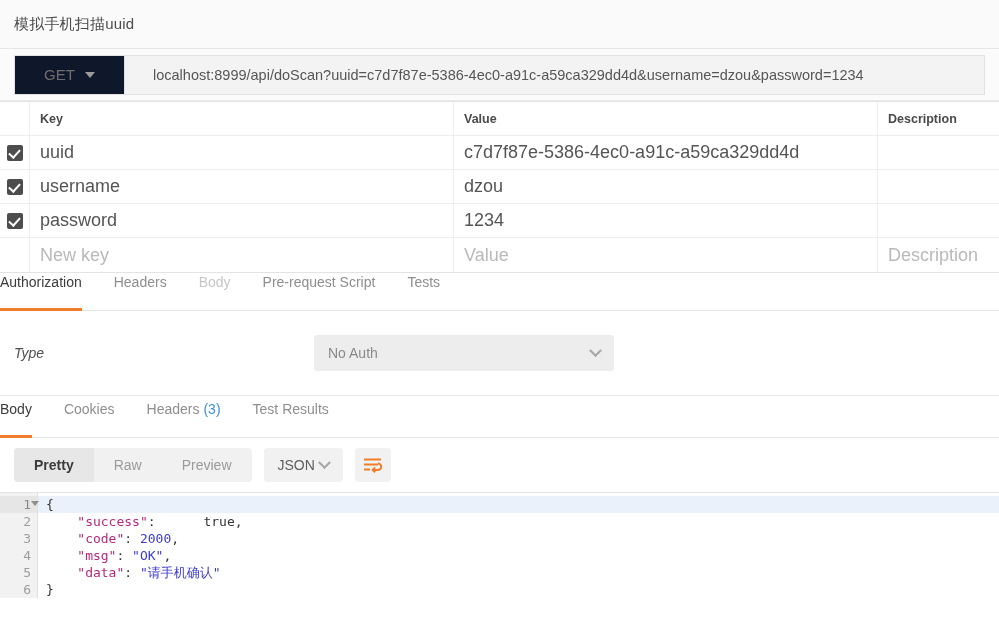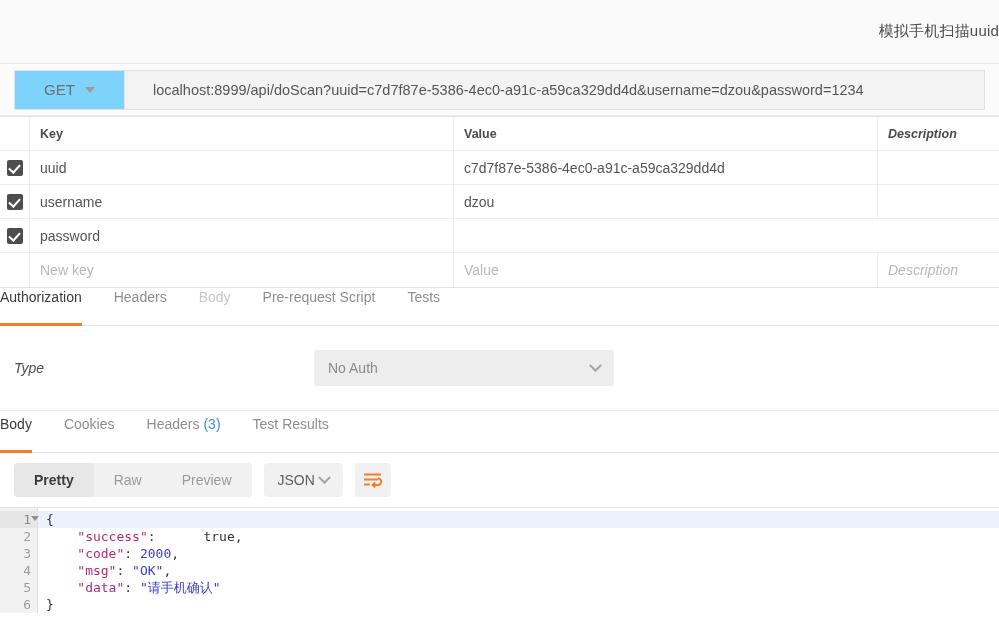--- a/index.html
+++ b/index.html
@@ -6,47 +6,46 @@
   html, body {
     width: 999px; height: 621px;
     background: #ffffff;
     font-family: "Liberation Sans", "DejaVu Sans", sans-serif;
     overflow: hidden;
   }
   body { position: relative; }
 
   
   .titlebar {
-    height: 64px;
+    height: 49px;
     background: #fafafa;
     border-bottom: 1px solid #e6e6e6;
     display: flex;
     align-items: center;
     padding-left: 14px;
-    justify-content: flex-end;
   }
   .title-text {
     font-size: 15px;
     color: #4c4c4c;
     letter-spacing: .2px;
   }
 
   
   .urlbar {
     height: 52px;
     background: #fbfbfb;
     display: flex;
     align-items: center;
     padding: 0 14px;
     border-bottom: 1px solid #ebebeb;
   }
   .method-box {
     width: 110px;
     height: 40px;
-    background: #7dd3fc;
+    background: #0f172a;
     border: 1px solid #e2e2e2;
     border-right: none;
     display: flex;
     align-items: center;
     justify-content: center;
     gap: 10px;
     cursor: pointer;
   }
   .method-label { font-size: 15px; color: #6e6e6e; }
   .chev {
@@ -79,34 +78,34 @@
     display: flex;
     height: 34px;
     border-bottom: 1px solid #eeeeee;
   }
   .prow:last-child { border-bottom: none; }
   .prow.header { height: 34px; }
   .cell {
     display: flex;
     align-items: center;
     padding: 0 10px;
-    font-size: 14px;
+    font-size: 18px;
     color: #555555;
     overflow: hidden;
     white-space: nowrap;
   }
   .c-check {
     width: 30px;
     justify-content: center;
     padding: 0;
     border-right: 1px solid #eeeeee;
   }
   .c-key   { width: 424px; border-right: 1px solid #eeeeee; }
   .c-val   { width: 424px; border-right: 1px solid #eeeeee; }
-  .c-desc  { flex: 1; font-style: italic; }
+  .c-desc  { flex: 1; }
   .prow.header .cell {
     font-size: 12.5px;
     font-weight: bold;
     color: #4a4a4a;
     background: #ffffff;
   }
   .ghost { color: #b9b9b9; }
   .cbox {
     width: 16px; height: 16px;
     background: #4d4d4d;
@@ -327,20 +326,21 @@
     <div class="cell c-key">username</div>
     <div class="cell c-val">dzou</div>
     <div class="cell c-desc"></div>
   </div>
 
   <div class="prow">
     <div class="cell c-check">
       <span class="cbox"></span>
     </div>
     <div class="cell c-key">password</div>
+    <div class="cell c-val">1234</div>
     <div class="cell c-desc"></div>
   </div>
 
   <div class="prow">
     <div class="cell c-check"></div>
     <div class="cell c-key ghost">New key</div>
     <div class="cell c-val ghost">Value</div>
     <div class="cell c-desc ghost">Description</div>
   </div>
 

